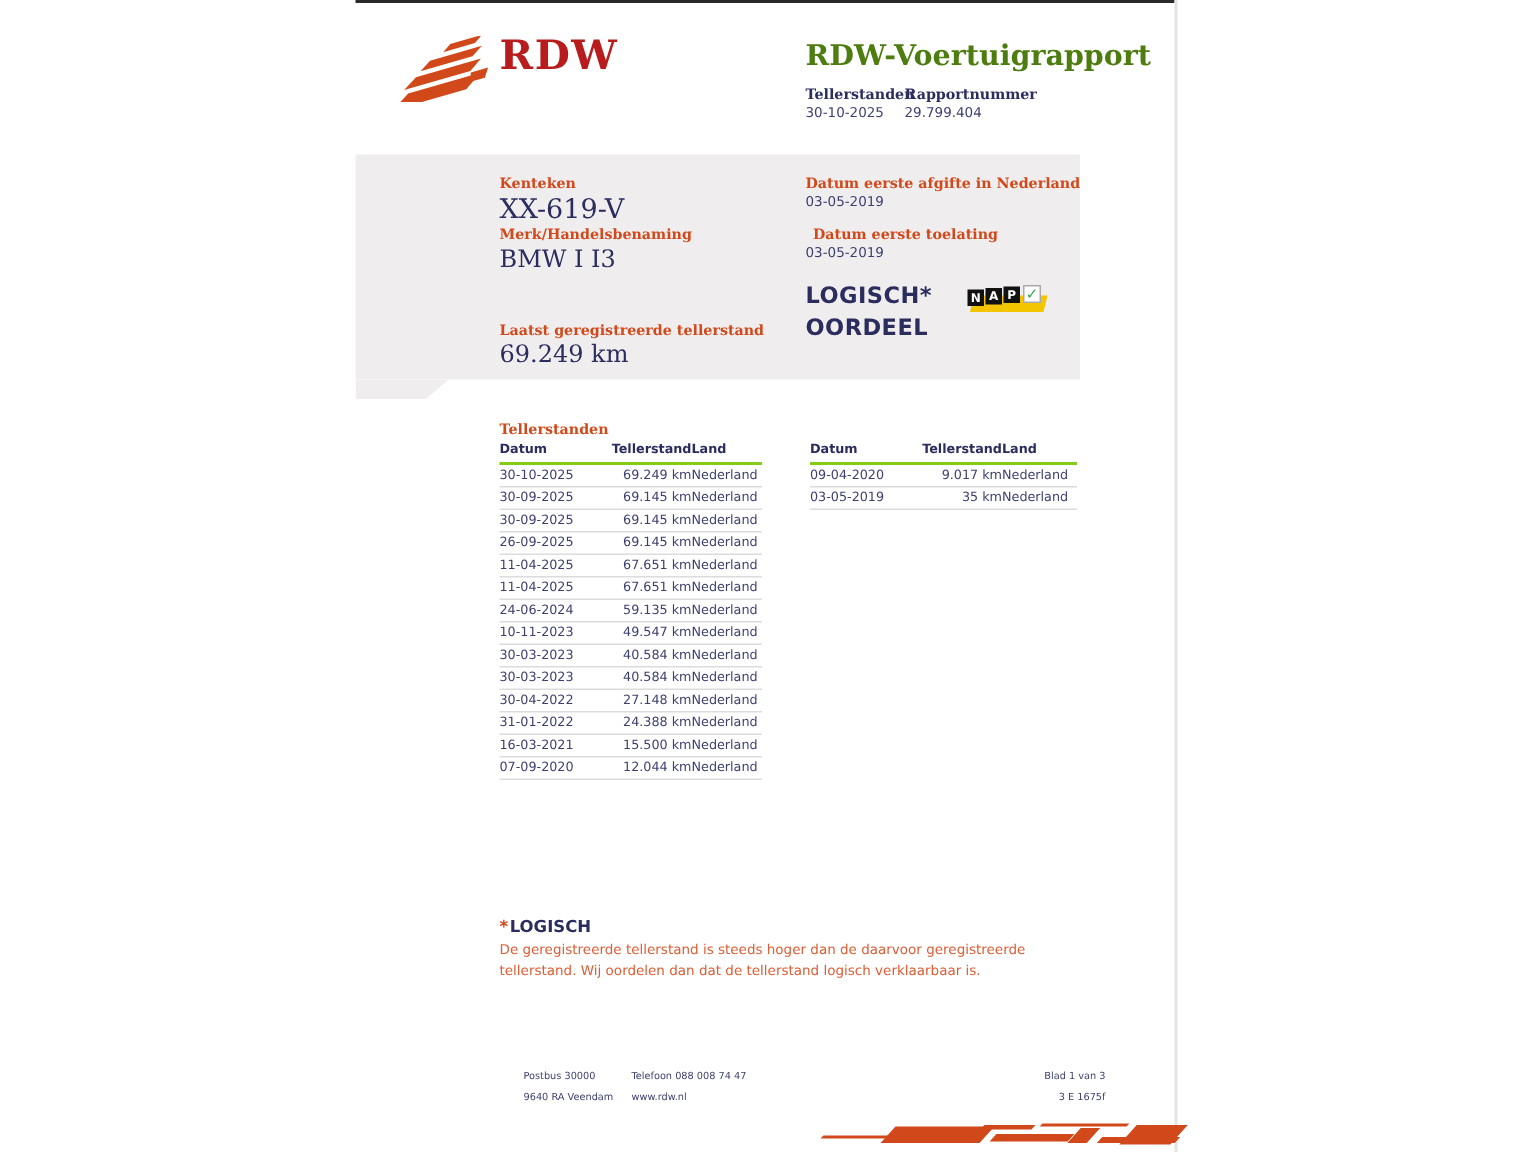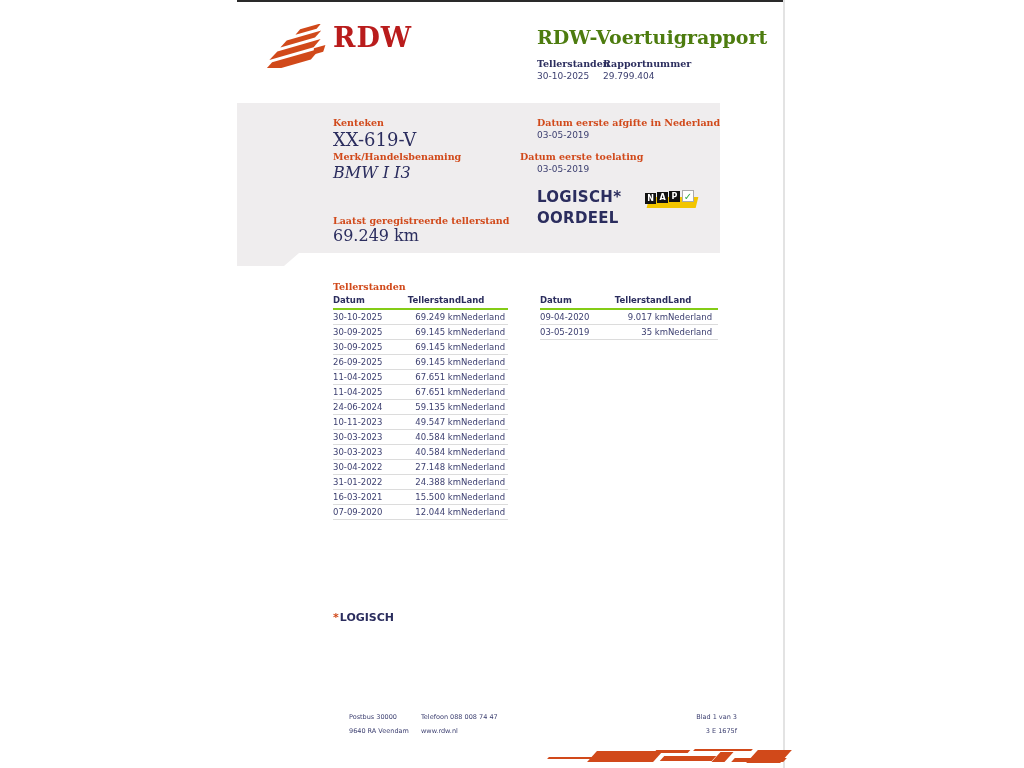--- a/index.html
+++ b/index.html
@@ -30,26 +30,26 @@
   #summary-box { left:237px; top:103px; width:483px; height:150px; background:#EFEDEE; }
   #summary-tab { left:237px; top:253px; width:62px; height:13px; background:#EFEDEE;
                  clip-path:polygon(0 0, 62px 0, 47px 13px, 0 13px); }
   .f-label { font-family:"DejaVu Serif", serif; font-weight:700; font-size:9.5px; color:#D1491A; }
   .f-value-lg { font-family:"DejaVu Serif", serif; font-size:18px; color:#2B2D5E; }
   .f-value-md { font-family:"DejaVu Serif", serif; font-size:16px; color:#2B2D5E; }
   .f-value-sm { font-size:9px; color:#3C3F70; }
   #kenteken-label { left:333px; top:117px; }
   #kenteken-value { left:333px; top:129px; }
   #merk-label     { left:333px; top:151px; }
-  #merk-value     { left:333px; top:163px;font-style:italic; }
+  #merk-value     { left:333px; top:163px; }
   #teller-label   { left:333px; top:215px; }
   #teller-value   { left:333px; top:226px; }
   #afgifte-label  { left:537px; top:117px; }
   #afgifte-value  { left:537px; top:130px; }
-  #toelating-label{ left:520px; top:151px; }
+  #toelating-label{ left:542px; top:151px; }
   #toelating-value{ left:537px; top:164px; }
   #oordeel { left:537px; top:187px; font-size:15px; font-weight:700; color:#2B2D5E;
              line-height:21px; letter-spacing:.3px; }
 
   
   #nap { left:645px; top:189px; width:54px; height:24px; }
   #nap-yellow { left:3px; top:8px; width:49px; height:11px; background:#F2C500;
                 transform:skewX(-14deg); }
   .nap-sq { position:absolute; width:11px; height:11px; background:#111; color:#fff;
             font-size:8px; font-weight:700; text-align:center; line-height:11px; }
@@ -252,20 +252,21 @@
           <div class="tcell c0">03-05-2019</div>
           <div class="tcell c1">35 km</div>
           <div class="tcell c2">Nederland</div>
         </div>
       </div>
   </div>
 
   <div class="abs" id="note-head">
     <span class="ast">*</span><span>LOGISCH</span>
   </div>
+  <div class="abs" id="note-text">De geregistreerde tellerstand is steeds hoger dan de daarvoor geregistreerde tellerstand. Wij oordelen dan dat de tellerstand logisch verklaarbaar is.</div>
 
   <div class="abs foot" id="foot-addr1">Postbus 30000</div>
   <div class="abs foot" id="foot-addr2">9640 RA Veendam</div>
   <div class="abs foot" id="foot-phone">Telefoon 088 008 74 47</div>
   <div class="abs foot" id="foot-web">www.rdw.nl</div>
   <div class="abs foot" id="foot-page">Blad 1 van 3</div>
   <div class="abs foot" id="foot-code">3 E 1675f</div>
 
   <div class="stripe" id="s1"></div>
   <div class="stripe" id="s2"></div>

